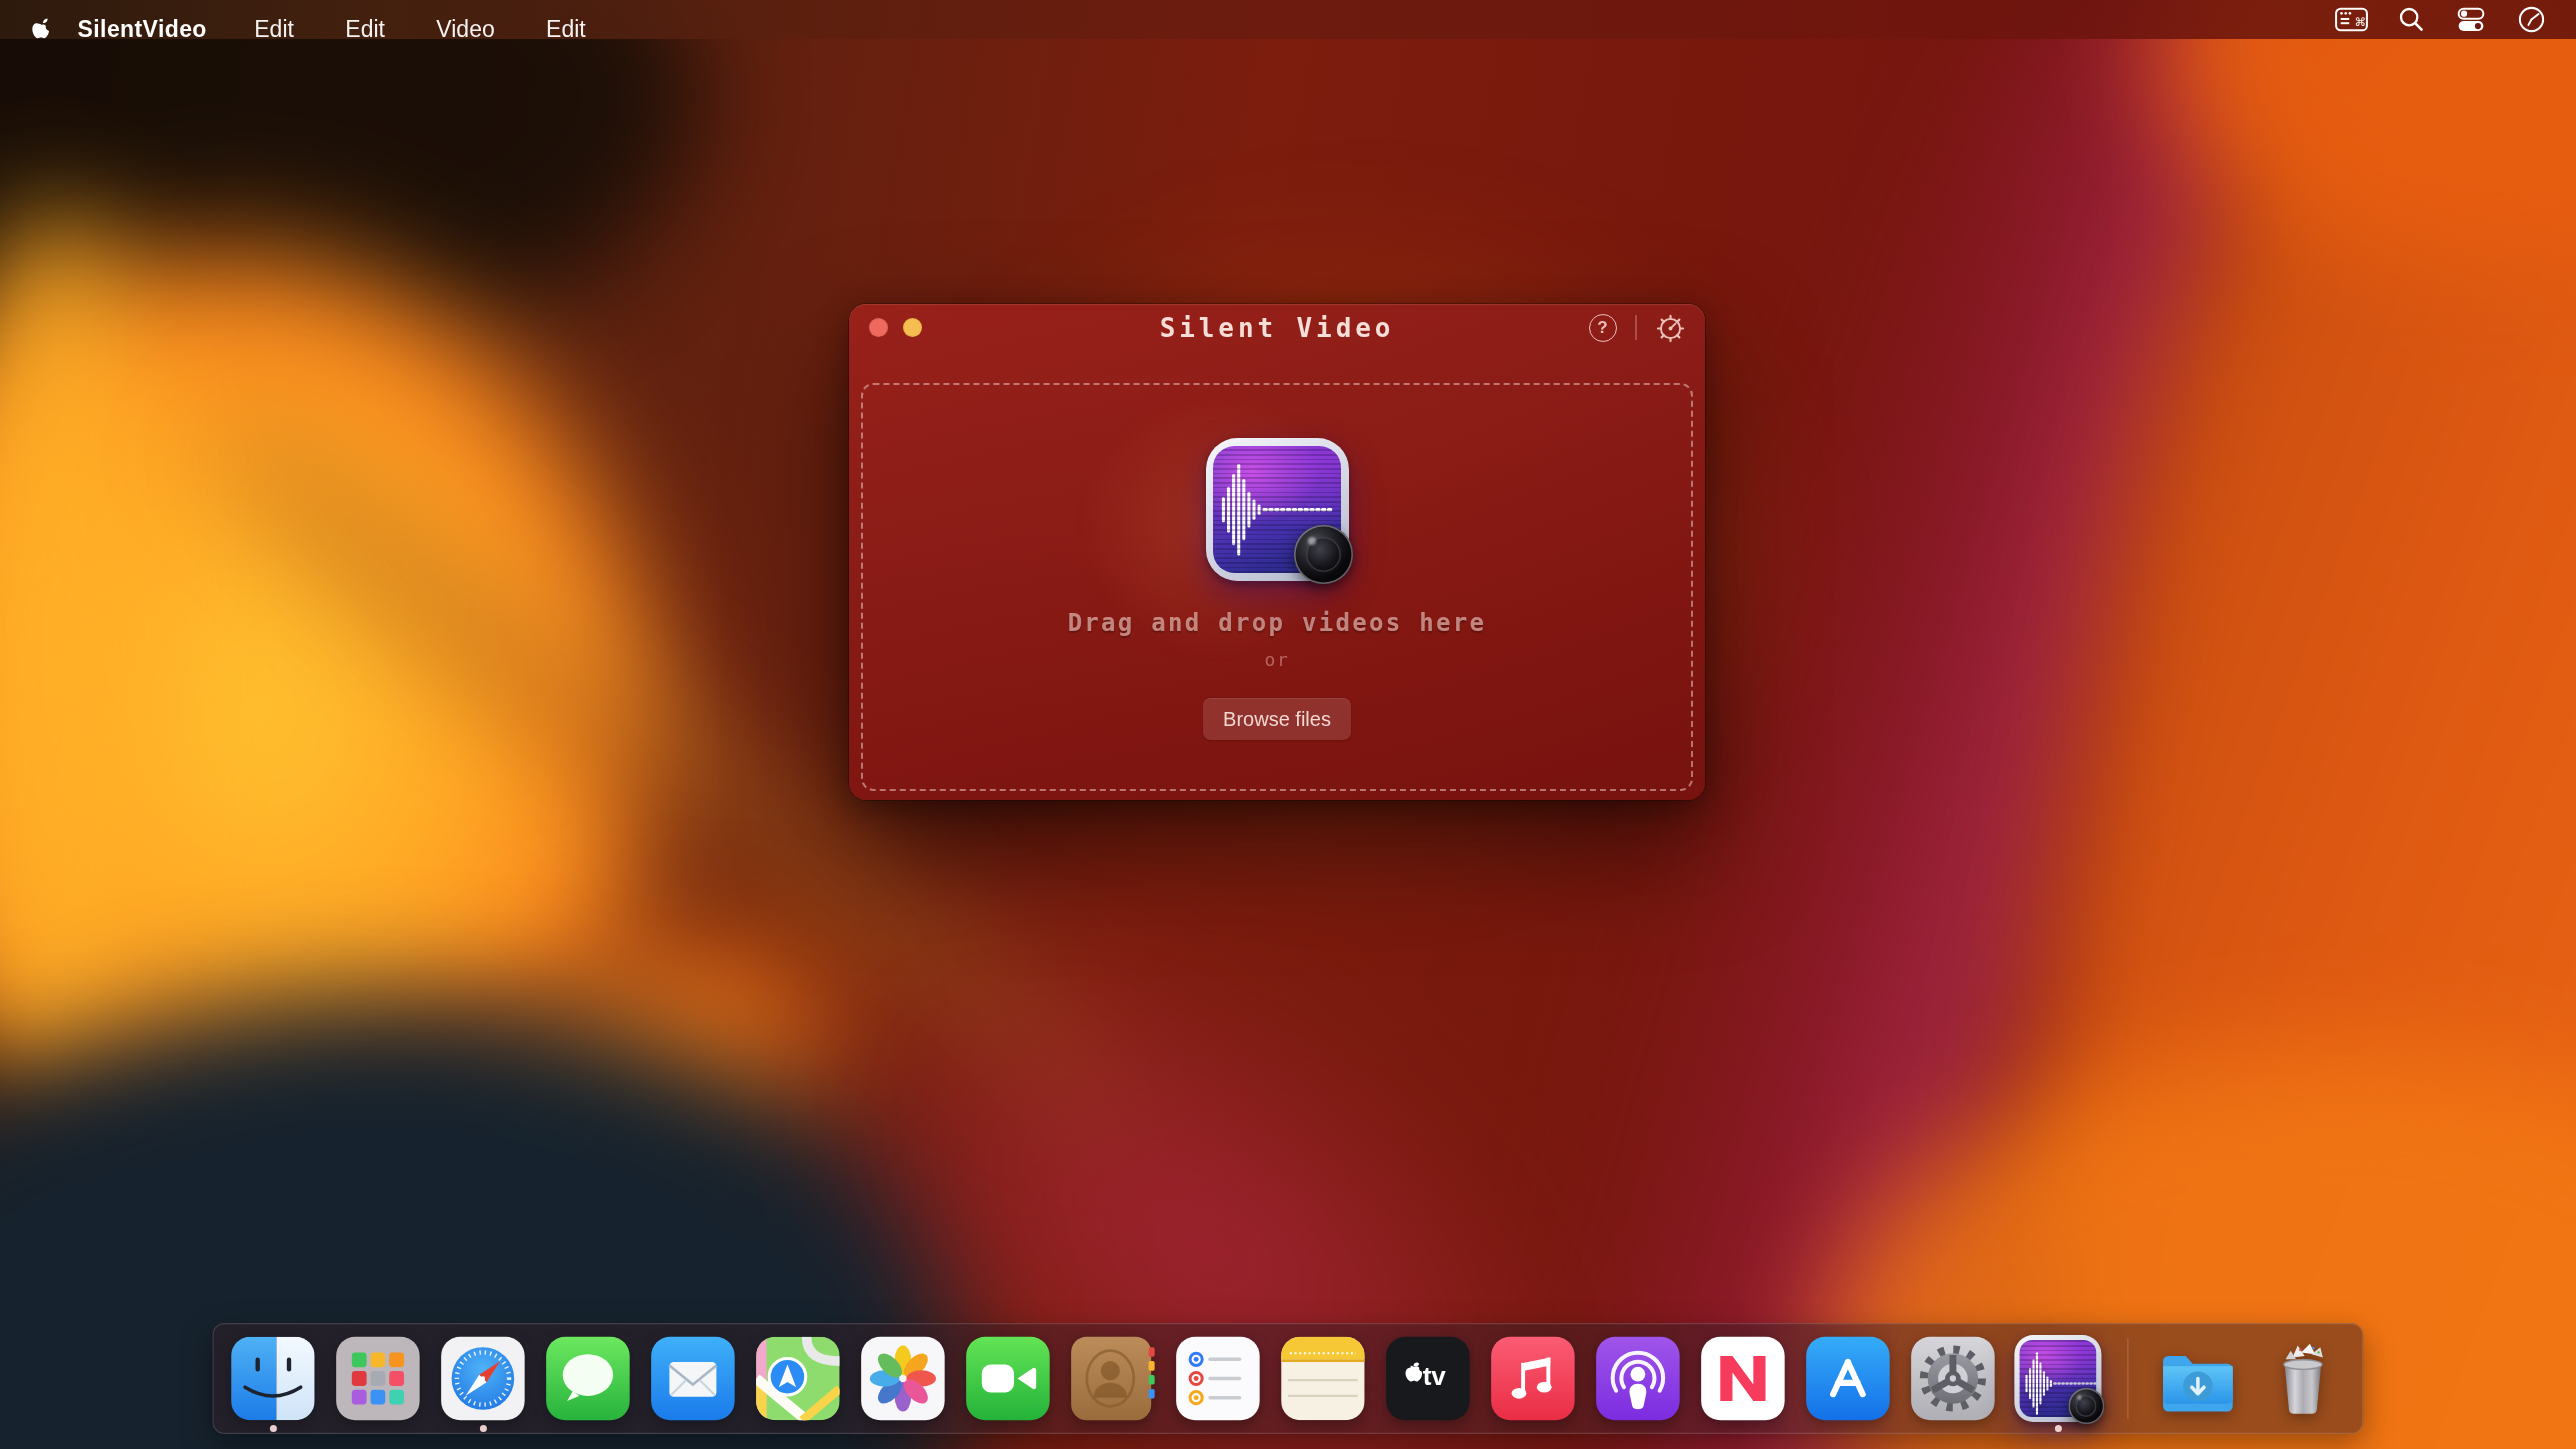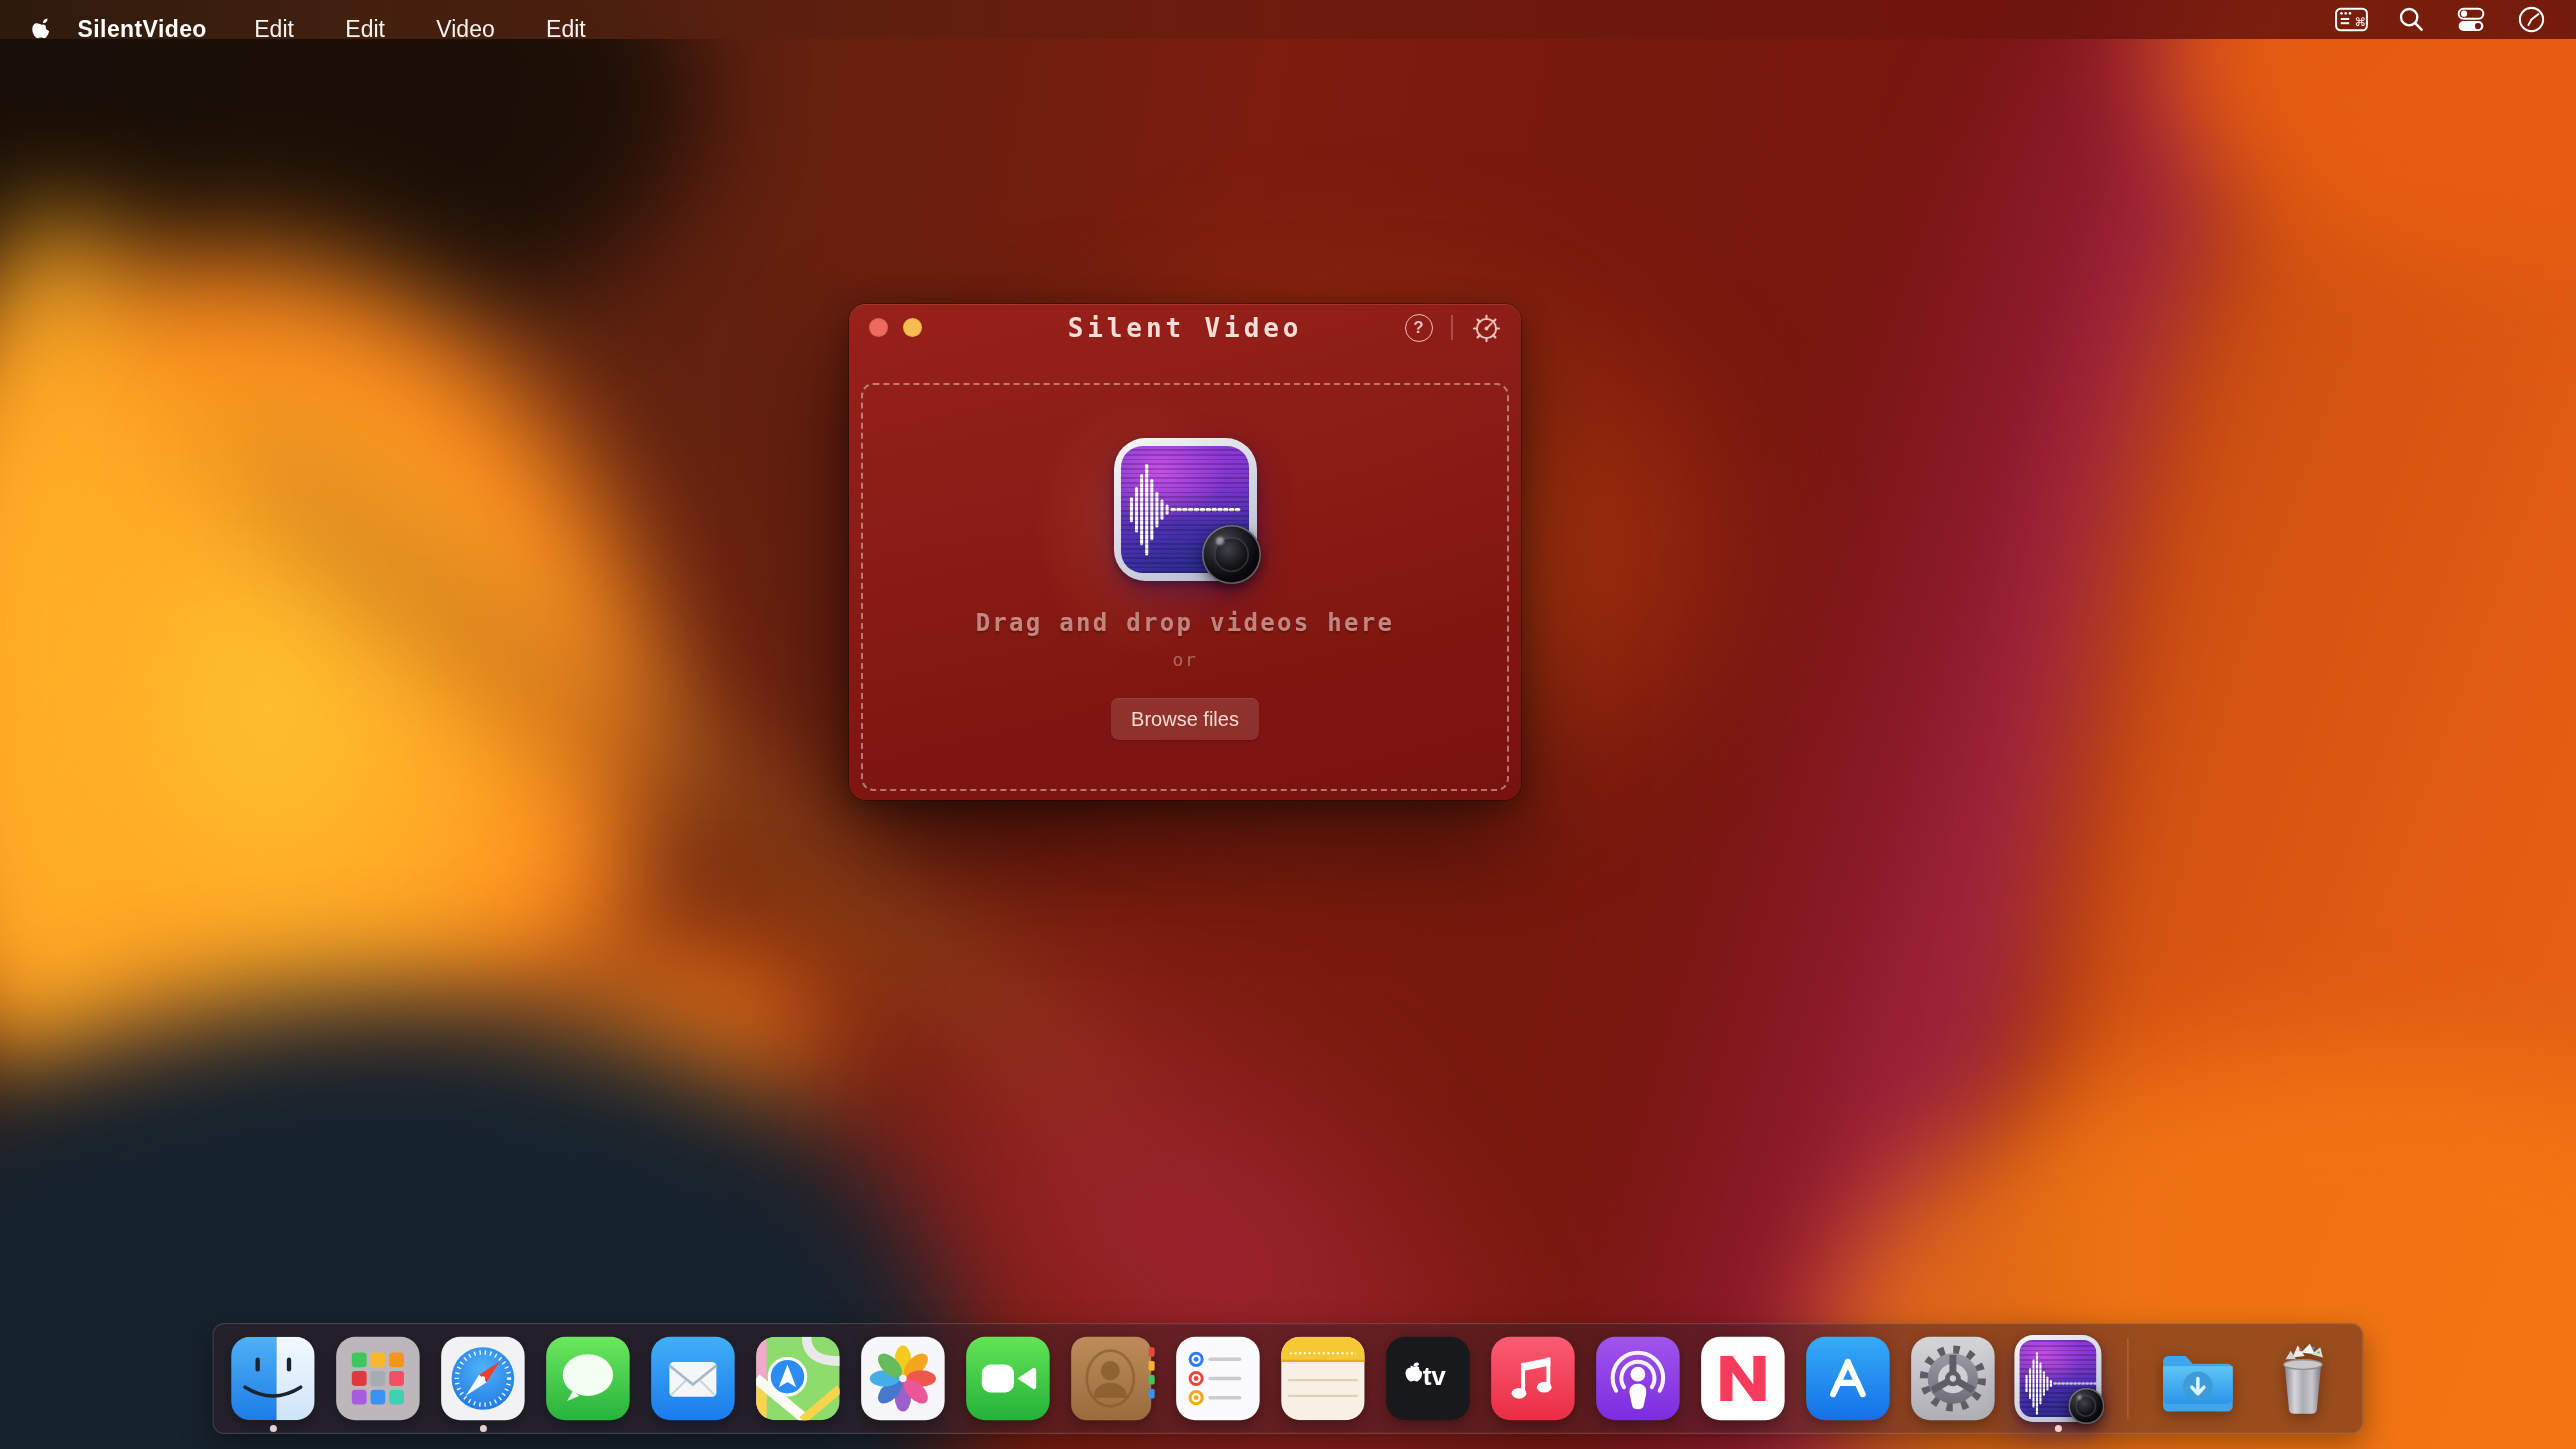--- a/index.html
+++ b/index.html
@@ -47,21 +47,21 @@
     background:linear-gradient(90deg, rgba(48,28,14,.88) 0%, rgba(74,35,16,.85) 14%, rgba(104,28,14,.82) 45%, rgba(110,21,13,.82) 75%, rgba(96,16,11,.85) 100%);
     color:#fff; }
   .mb-left { display:flex; align-items:center; gap:6.2px; padding-left:28px;margin-top:20px; }
   .apple-logo { width:26.4px; height:31px; display:flex; align-items:center; justify-content:center; }
   .mb-appname { font-weight:bold; font-size:23px; padding:0 18.7px 0 17px; letter-spacing:0.4px; }
   .mb-item { font-size:23px; padding:0 22.6px; opacity:.95; }
   .mb-right { margin-left:auto; display:flex; align-items:center; gap:23px; padding-right:26.4px; }
   .mb-status { width:37px; height:31px; display:flex; align-items:center; justify-content:center; }
 
   
-  .app-window { position:absolute; left:849px; top:304px; width:672px; height:496px; z-index:30;
+  .app-window { position:absolute; left:849px; top:304px; width:856px; height:496px; z-index:30;
     border-radius:17px;
     background:linear-gradient(165deg, rgba(154,33,26,.97) 0%, rgba(140,28,23,.97) 35%, rgba(128,21,17,.97) 70%, rgba(119,18,15,.97) 100%);
     box-shadow:0 47px 109px rgba(0,0,0,.55), 0 7.8px 31px rgba(0,0,0,.35), inset 0 0.8px 0 rgba(255,255,255,.14), 0 0 0 0.8px rgba(0,0,0,.35); }
   .titlebar { position:absolute; left:0; top:0; width:100%; height:47px; }
   .traffic-lights { position:absolute; left:20px; top:14px; display:flex; gap:15.6px; }
   .tl { width:18.7px; height:18.7px; border-radius:50%; box-shadow:inset 0 0 1.6px rgba(0,0,0,.25); }
   .tl-close { background:#ee6a5f; }
   .tl-min   { background:#f6be50; }
   .win-title { position:absolute; left:0; right:0; top:0; height:47px; display:flex; align-items:center; justify-content:center;
     font-family:"DejaVu Sans Mono", monospace; font-weight:600; font-size:26px; letter-spacing:3.9px; color:#f6ded8; }

